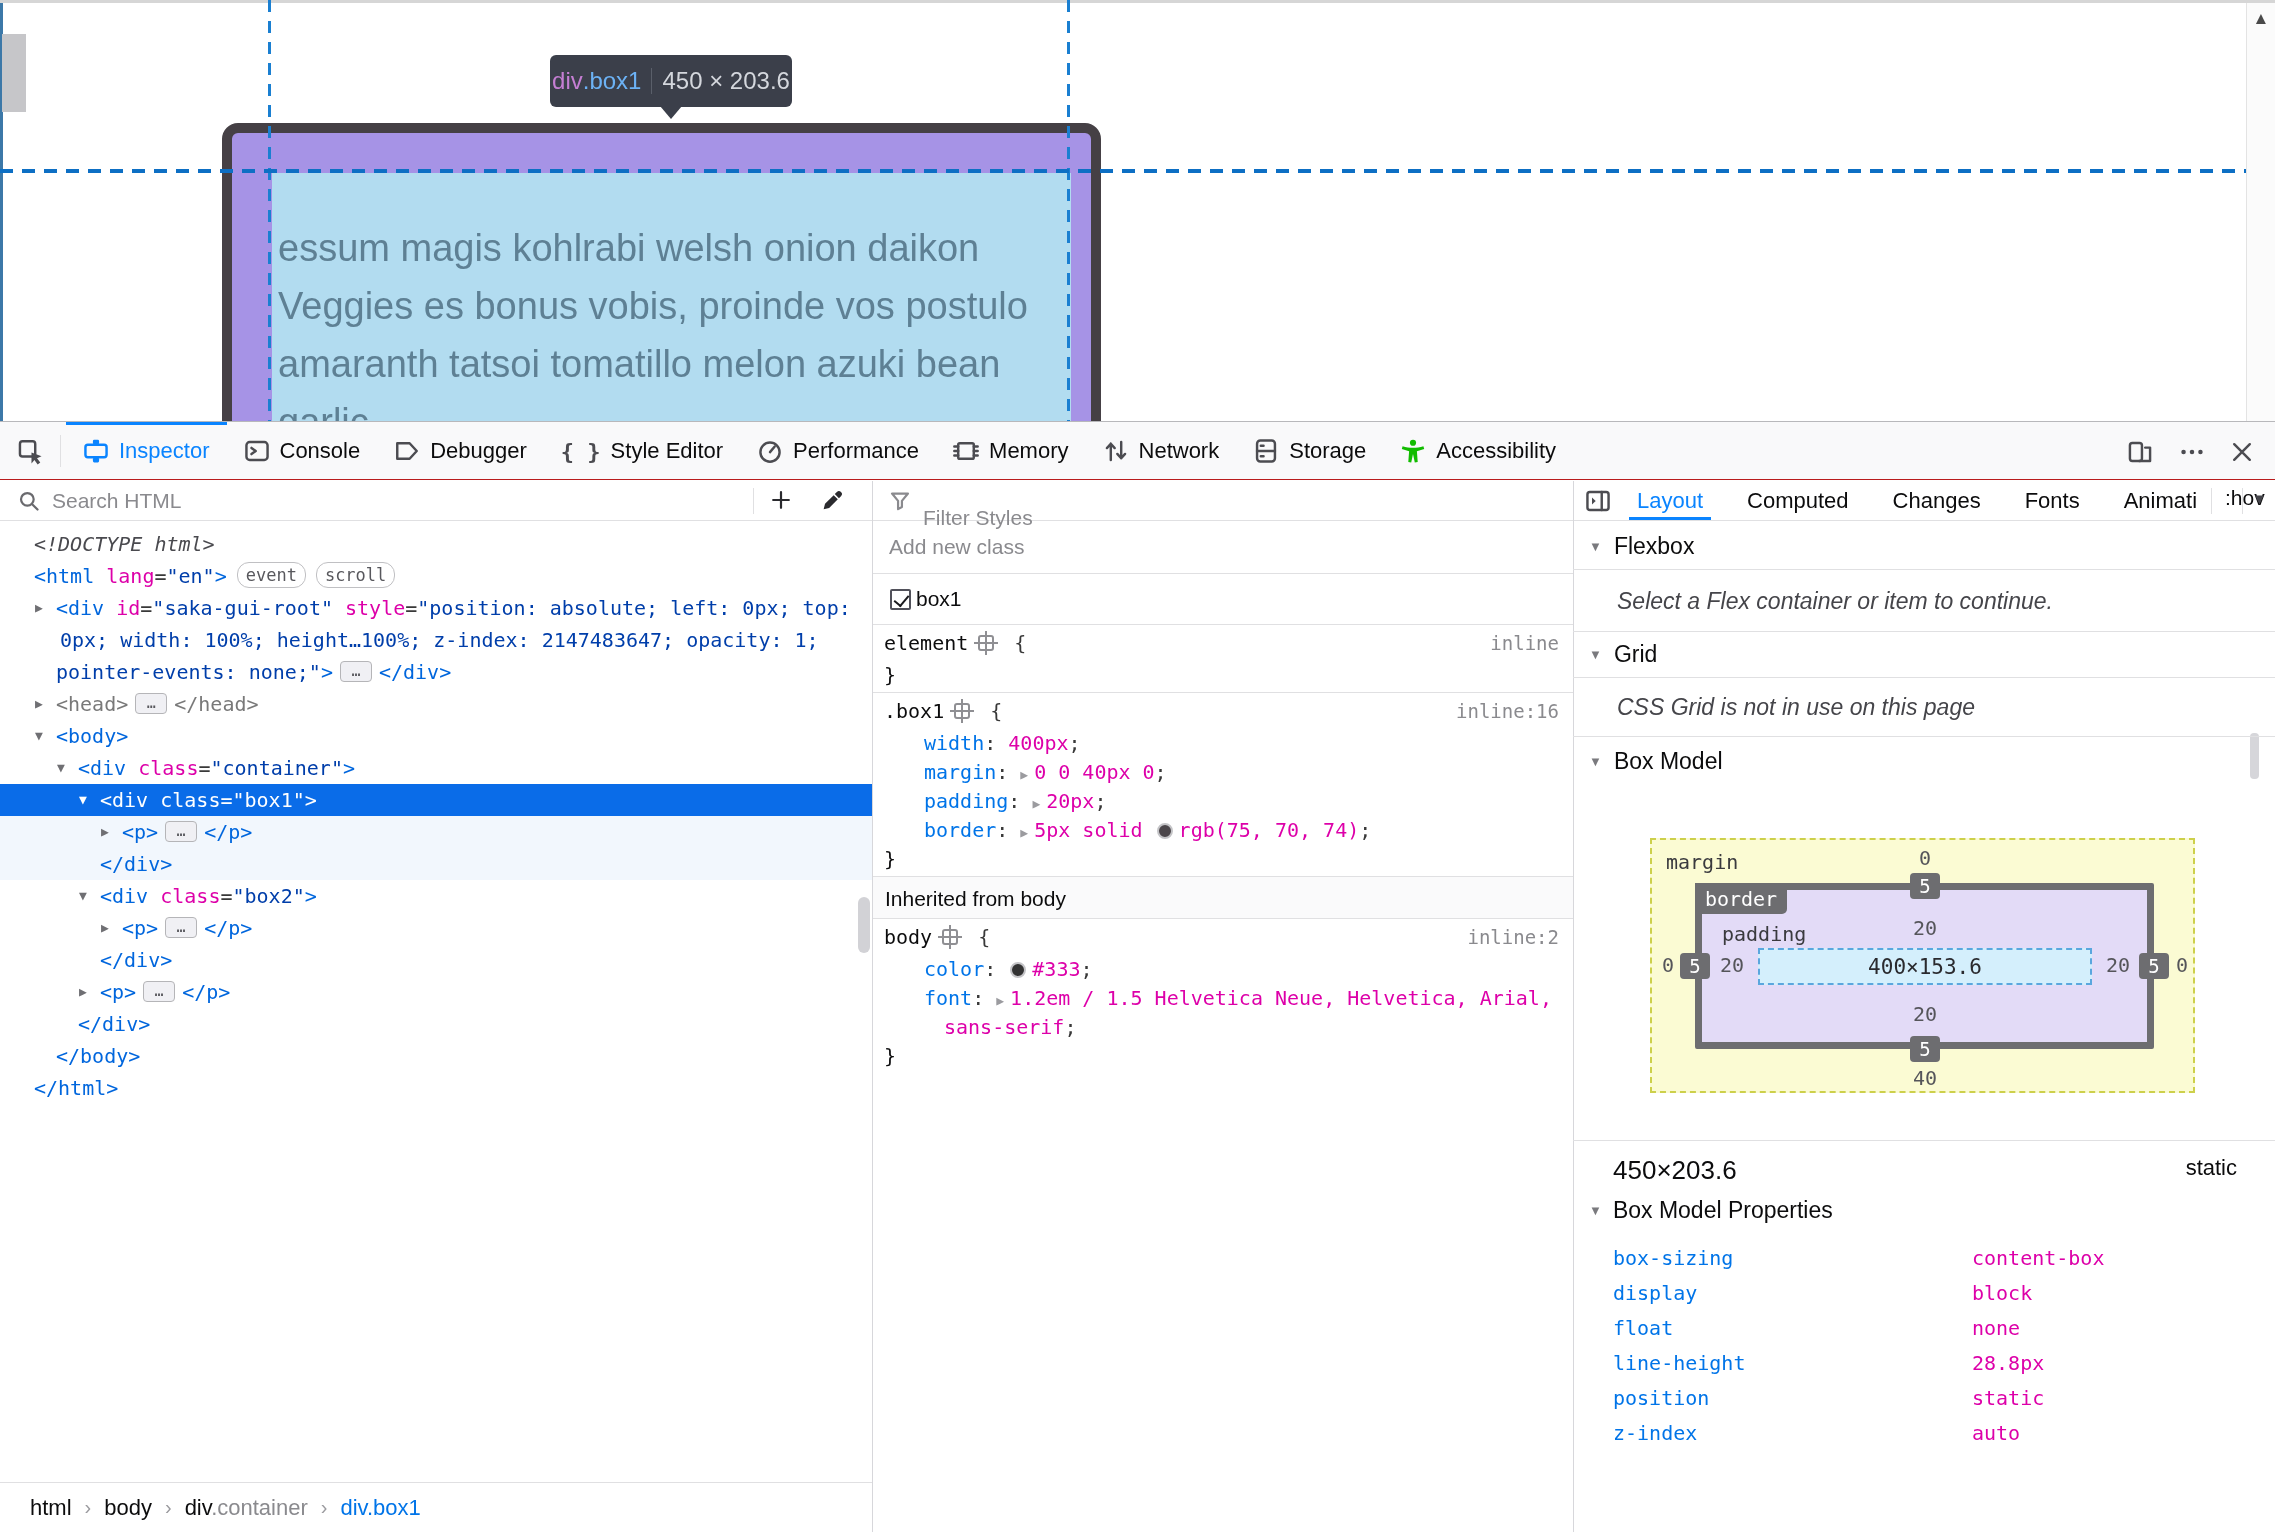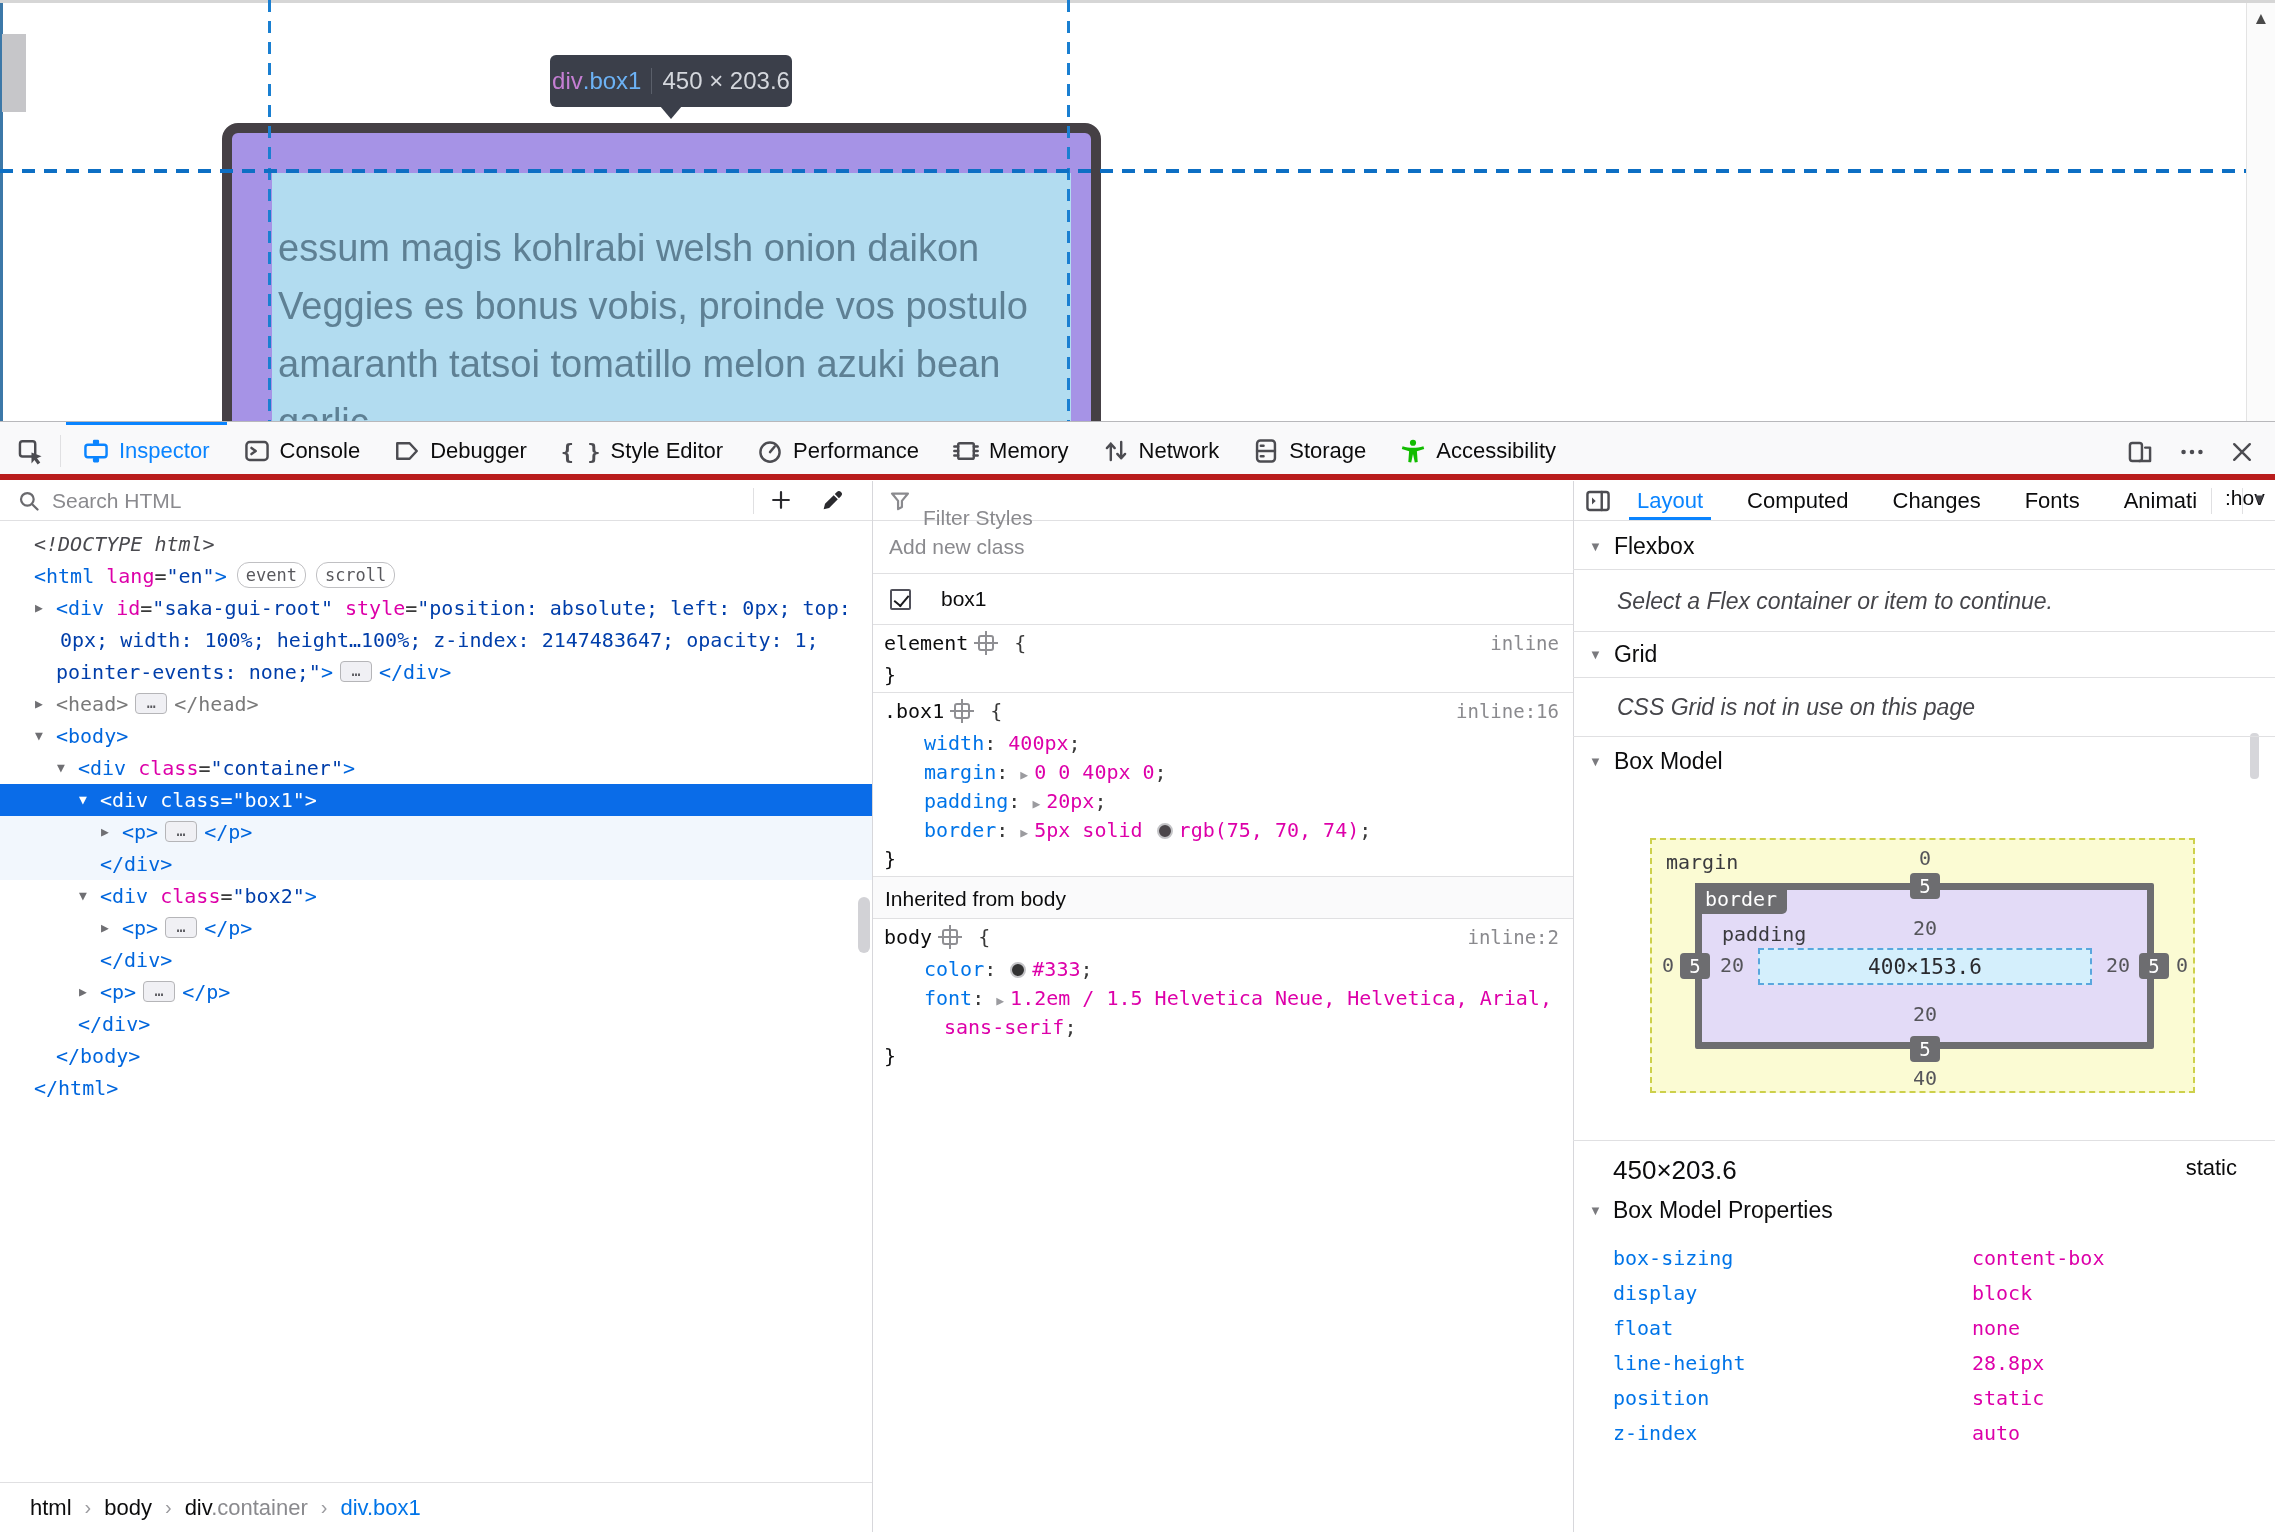--- a/index.html
+++ b/index.html
@@ -26,21 +26,21 @@
   #infobar .tt-sep{width:1px;height:26px;background:#5a5f6a}
   #infobar .tt-dims{color:#d4d7dd}
   #infobar-arrow{position:absolute;left:660px;top:106px;width:0;height:0;
                  border-left:11px solid transparent;border-right:11px solid transparent;border-top:13px solid #3b3f4a}
   #page-scrollbar{position:absolute;left:2246px;top:3px;width:29px;height:418px;background:#fbfbfb;border-left:1px solid #e3e3e3}
   #page-scroll-up{position:absolute;left:0;top:6px;width:28px;text-align:center;color:#4a4a4a;font-size:17px}
   #page-scroll-thumb{position:absolute;left:2px;top:34px;width:24px;height:78px;background:#c6c6c9}
 
   
   #devtools{position:absolute;left:0;top:421px;width:2275px;height:1111px;background:#fff;border-top:1px solid #b8b8bb}
-  #main-toolbar{position:absolute;left:0;top:422px;width:2275px;height:58px;background:#f9f9fa;border-bottom:6px solid #b91c1c}
+  #main-toolbar{position:absolute;left:0;top:422px;width:2275px;height:58px;background:#f9f9fa;border-bottom:1px solid #b91c1c}
   #pick-btn{position:absolute;left:8px;top:10px;width:46px;height:40px;display:flex;align-items:center;justify-content:center;color:#4c4c51}
   .vsep{position:absolute;width:1px;height:32px;background:#e0e0e2;top:13px}
   #main-tabs{position:absolute;left:66px;top:0;height:58px;display:flex}
   .dt-tab{position:relative;display:flex;align-items:center;gap:10px;padding:0 17px;height:58px;
           font-size:22px;color:#0c0c0d;cursor:default}
   .dt-tab .ticon{display:flex;color:#4c4c51}
   .dt-tab.active{color:#0a84ff}
   .dt-tab.active .ticon{color:#0a84ff}
   .dt-tab.active::before{content:"";position:absolute;left:0;top:0;width:100%;height:3px;background:#0a84ff}
   .braces{font-family:"DejaVu Sans Mono",monospace;font-size:22px;font-weight:bold}
@@ -83,21 +83,21 @@
   .bc-item.active{color:#0074e8}
   .bc-sep{color:#9a9a9e;margin:0 13px;font-size:20px}
 
   
   #rules-wrap{position:absolute;left:873px;top:521px;width:700px;height:1011px;overflow:hidden;
               font-family:"DejaVu Sans Mono",monospace;font-size:20px}
   #addclass-row{height:53px;border-bottom:1px solid #e0e0e2;display:flex;align-items:center;padding-left:16px}
   #addclass-row input{border:none;outline:none;font-size:21px;width:400px;background:transparent;
                       font-family:"Liberation Sans",sans-serif}
   #addclass-row input::placeholder{color:#8a8a8e}
-  #classtoggle-row{height:51px;border-bottom:1px solid #e0e0e2;display:flex;align-items:center;gap:30px;padding-left:17px;
+  #classtoggle-row{height:51px;border-bottom:1px solid #e0e0e2;display:flex;align-items:center;gap:5px;padding-left:17px;
                    font-family:"Liberation Sans",sans-serif;font-size:21px}
   .cbx{width:21px;height:21px;border:2px solid #51515a;border-radius:2px;position:relative;background:#fff}
   .cbx::after{content:"";position:absolute;left:5px;top:1px;width:7px;height:12px;border:solid #1a1a1e;
               border-width:0 2.5px 2.5px 0;transform:rotate(40deg)}
   .rule{padding-bottom:2px}
   .rule + .rule{border-top:1px solid #e0e0e2}
   .r-head{position:relative;height:36px;line-height:36px;padding-left:11px}
   .r-sel{color:#0c0c0d}
   .r-loc{position:absolute;right:14px;top:0;color:#8a8a8e;font-size:19px}
   .cross{display:inline-block;position:relative;width:16px;height:16px;border:2px solid #8f8f93;border-radius:3px;

